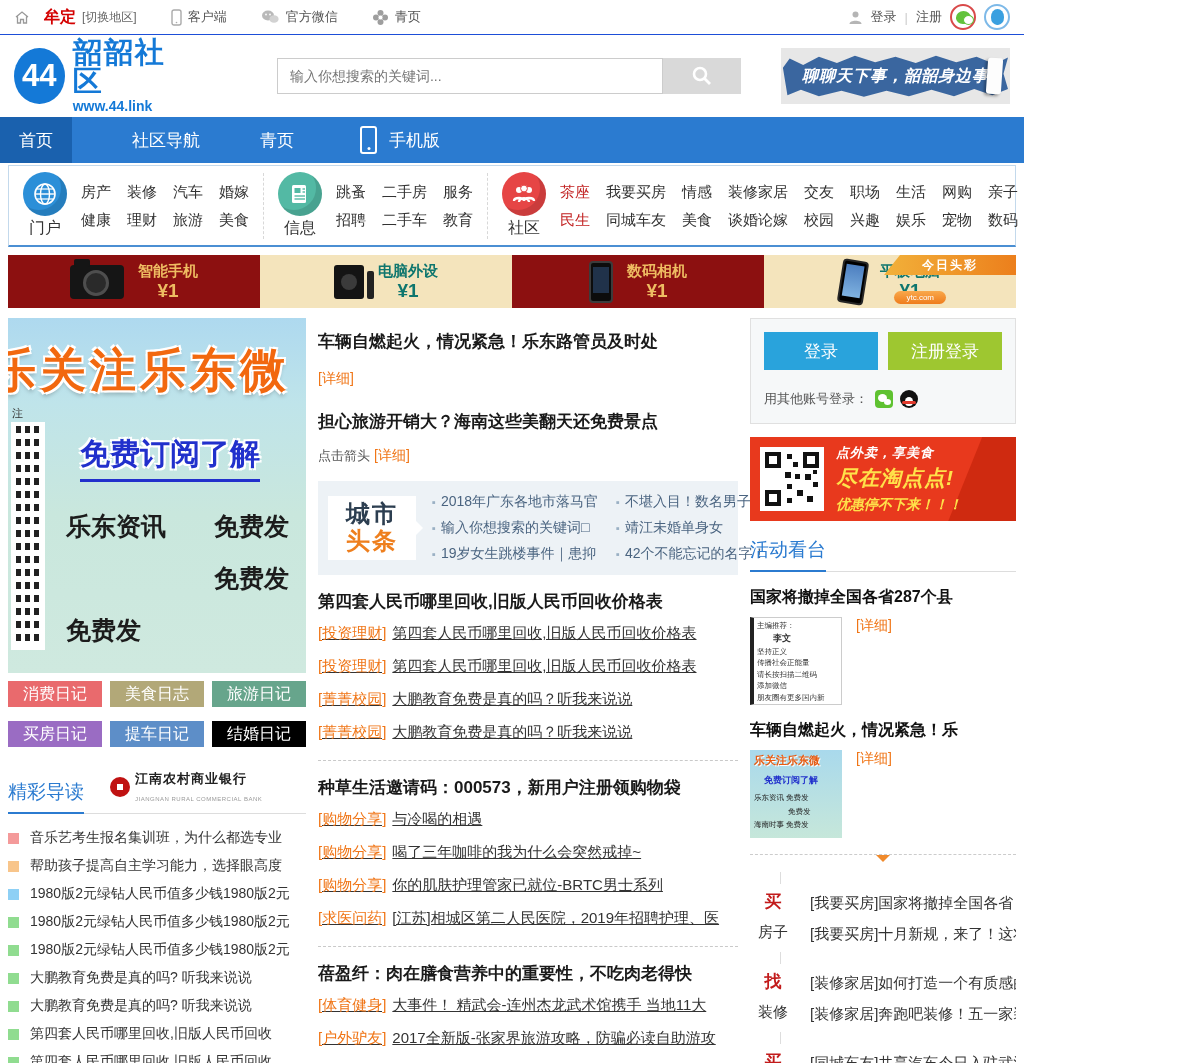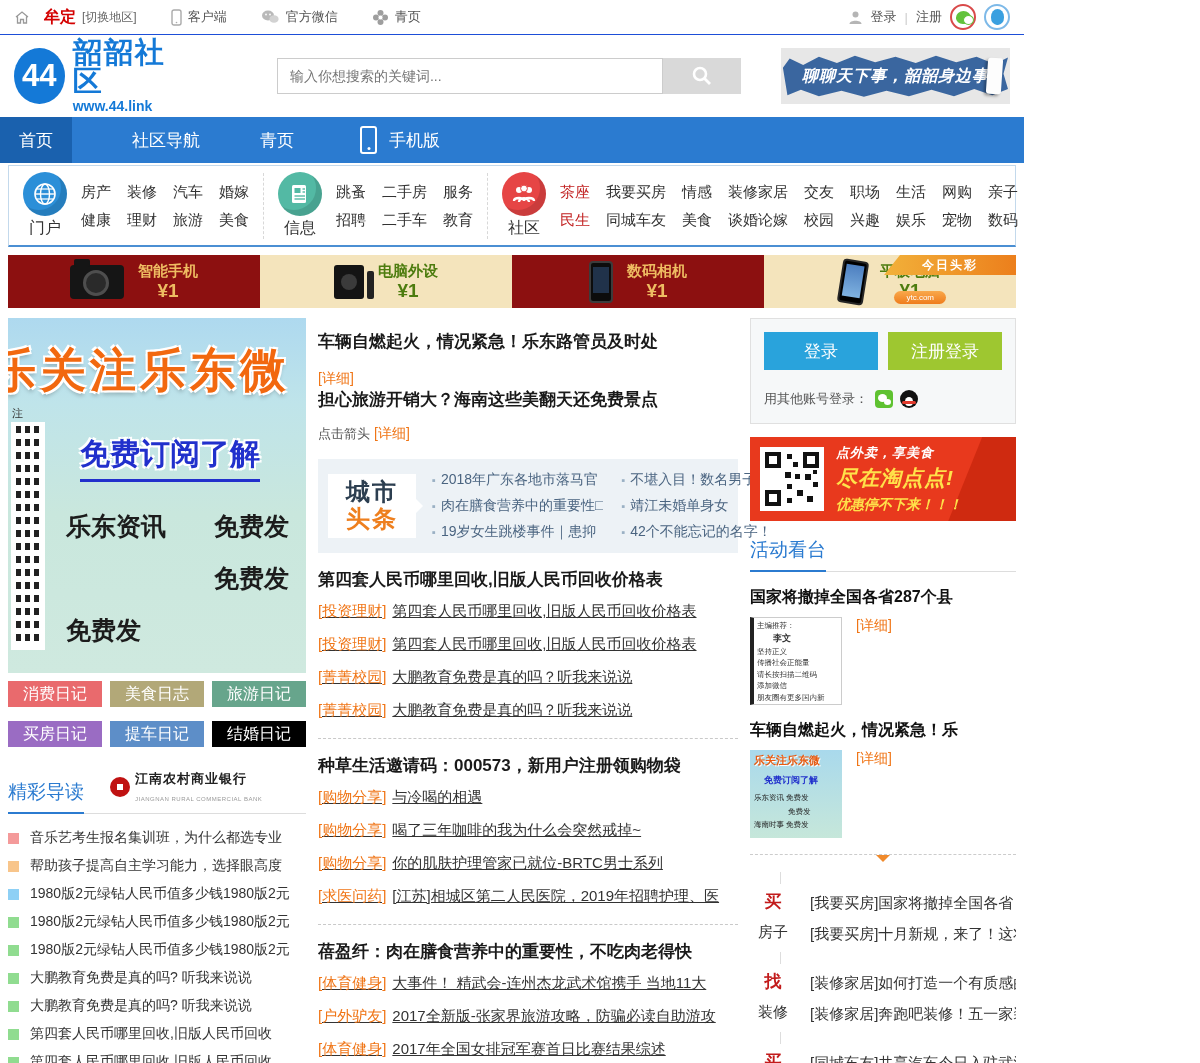--- a/index.html
+++ b/index.html
@@ -61,21 +61,21 @@
   .ci-blue { background:#2b8fd8; } .ci-teal { background:#53b9a4; } .ci-red { background:#e64545; }
   .crows { display:flex; flex-direction:column; gap:2px; }
   .crow { display:flex; gap:16px; line-height:26px; font-size:15px; color:#333; white-space:nowrap; }
   .crow span { cursor:pointer; }
   .redlink { color:#c22222; }
 
   
   .ads { display:flex; height:53px; margin:8px 8px 0; }
   .adseg { flex:1; display:flex; align-items:center; justify-content:center; gap:14px; position:relative; overflow:hidden; }
   .seg-dark { background:#8c1010; } .seg-dark .adname,.seg-dark .adprice { color:#eebc62; }
-  .seg-light { background:#f4e4bc; } .seg-light .adname,.seg-light .adprice { color:#4d7c0f; }
+  .seg-light { background:#f4e4bc; } .seg-light .adname,.seg-light .adprice { color:#0f766e; }
   .adtxt { display:flex; flex-direction:column; align-items:center; }
   .adname { font-size:15px; font-weight:bold; }
   .adprice { font-size:19px; font-weight:bold; line-height:1.1; }
   .cam { width:54px; height:34px; background:#151515; border-radius:4px; position:relative; }
   .cam::before { content:""; position:absolute; left:13px; top:5px; width:20px; height:20px; border-radius:50%; background:#2a2a2a; border:3px solid #4e4e4e; }
   .cam::after { content:""; position:absolute; left:4px; top:-6px; width:16px; height:8px; background:#151515; border-radius:2px; }
   .spk { width:30px; height:34px; background:#141414; border-radius:3px; position:relative; }
   .spk::before { content:""; position:absolute; left:7px; top:9px; width:16px; height:16px; border-radius:50%; background:#3b3b3b; }
   .spk::after { content:""; position:absolute; right:-10px; top:6px; width:7px; height:28px; background:#222; border-radius:2px; }
   .phn { width:24px; height:42px; background:#0c0c0c; border:2px solid #3c3c3c; border-radius:4px; position:relative; }
@@ -121,21 +121,21 @@
   .bank-sub { font-size:6px; color:#999; letter-spacing:.5px; }
   .readlist { margin-top:10px; }
   .ritem { display:flex; align-items:center; gap:11px; height:28px; font-size:14px; color:#333; cursor:pointer; white-space:nowrap; overflow:hidden; }
   .sq { width:11px; height:11px; flex:none; }
 
   
   .mtitle { font-size:17px; font-weight:bold; color:#1a1a1a; white-space:nowrap; overflow:hidden; cursor:pointer; }
   .t1 { margin-top:12px; }
   .detail { color:#f07516; font-size:14px; cursor:pointer; }
   .dline { margin-top:16px; }
-  .t2 { }
+  .t2 { margin-top:22px; }
   .clickrow { margin-top:14px; font-size:13px; color:#555; }
   .clickrow .detail { margin-left:4px; }
   .hbox { margin-top:16px; background:#edf2f6; padding:8px 10px; display:flex; gap:16px; align-items:center; }
   .hcard { width:88px; height:64px; background:#fff; display:flex; flex-direction:column; align-items:center; justify-content:center;
            font-weight:bold; font-size:24px; line-height:1.12; position:relative; flex:none; letter-spacing:2px; }
   .hc1 { color:#2c3e50; } .hc2 { color:#ee7f1e; }
   .hcard::after { content:""; position:absolute; right:-14px; top:25px; border:7px solid transparent; border-left-color:#fff; }
   .hcols { display:flex; gap:18px; font-size:14px; color:#4a6480; min-width:0; }
   .hcol div { line-height:25px; white-space:nowrap; overflow:hidden; cursor:pointer; }
   .hcol div::before { content:"▪"; color:#9ab0c4; margin-right:5px; font-size:11px; }
@@ -491,21 +491,21 @@
       <div class="clickrow"><span>点击箭头</span><span class="detail">[详细]</span></div>
 
       <div class="hbox">
         <div class="hcard">
           <span class="hc1">城市</span>
           <span class="hc2">头条</span>
         </div>
         <div class="hcols">
           <div class="hcol">
             <div>2018年广东各地市落马官</div>
-            <div>肉在膳食营养中的重要性□</div>
+            <div>输入你想搜索的关键词□</div>
             <div>19岁女生跳楼事件｜患抑</div>
           </div>
           <div class="hcol">
             <div>不堪入目！数名男子在女</div>
             <div>靖江未婚单身女</div>
             <div>42个不能忘记的名字！</div>
           </div>
         </div>
       </div>
 

